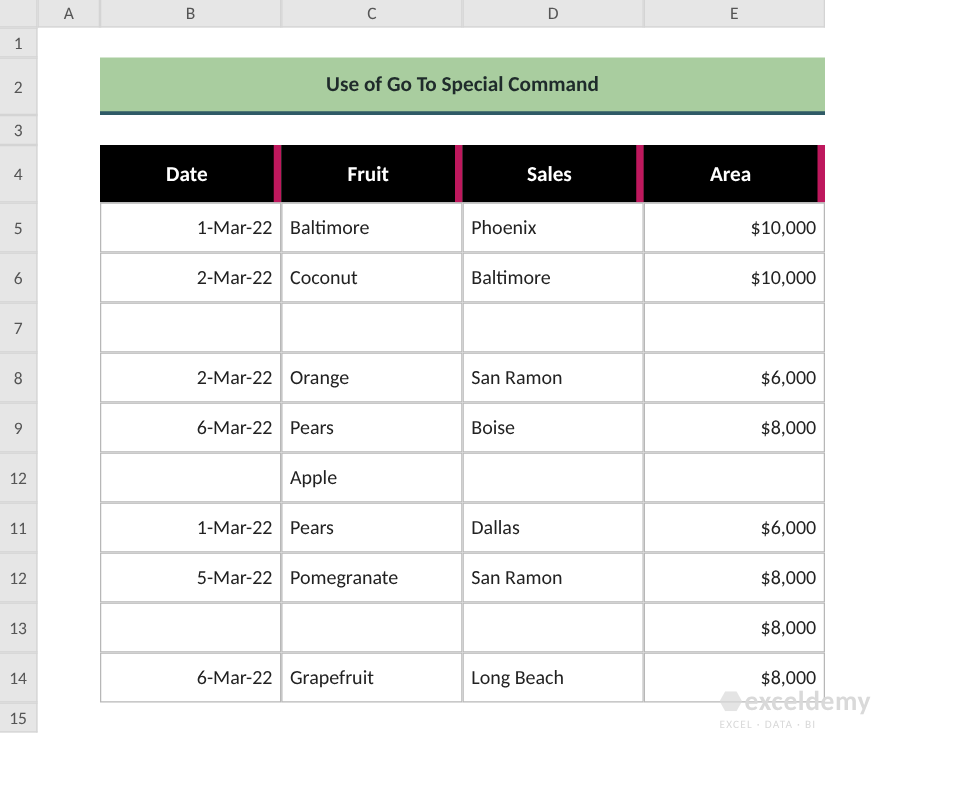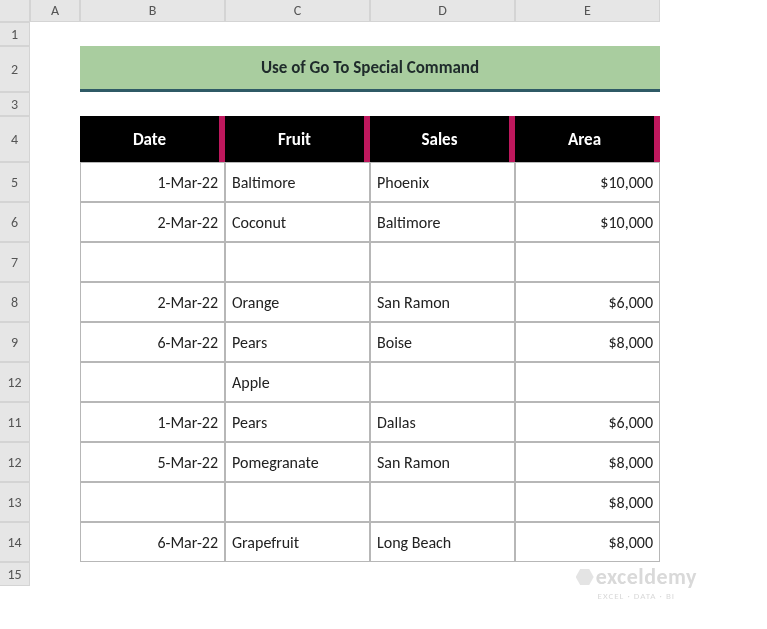--- a/index.html
+++ b/index.html
@@ -66,22 +66,22 @@
       display: flex;
       align-items: center;
       font-size: 16px;
       color: #222;
     }
     .td.right { justify-content: flex-end; }
     .td.left { justify-content: flex-start; }
     .watermark {
       position: absolute;
       right: 70px;
-      bottom: 28px;
-      text-align: center;
+      bottom: 44px;
+      text-align: left;
       color: #d9d9d9;
       pointer-events: none;
     }
     .watermark .wm-main { font-size: 22px; font-weight: 600; letter-spacing: 0.5px; }
     .watermark .wm-sub { font-size: 9px; letter-spacing: 1px; }
     .watermark .wm-hex {
       display: inline-block;
       width: 18px; height: 18px;
       background: #d9d9d9;
       clip-path: polygon(25% 6%, 75% 6%, 100% 50%, 75% 94%, 25% 94%, 0 50%);

